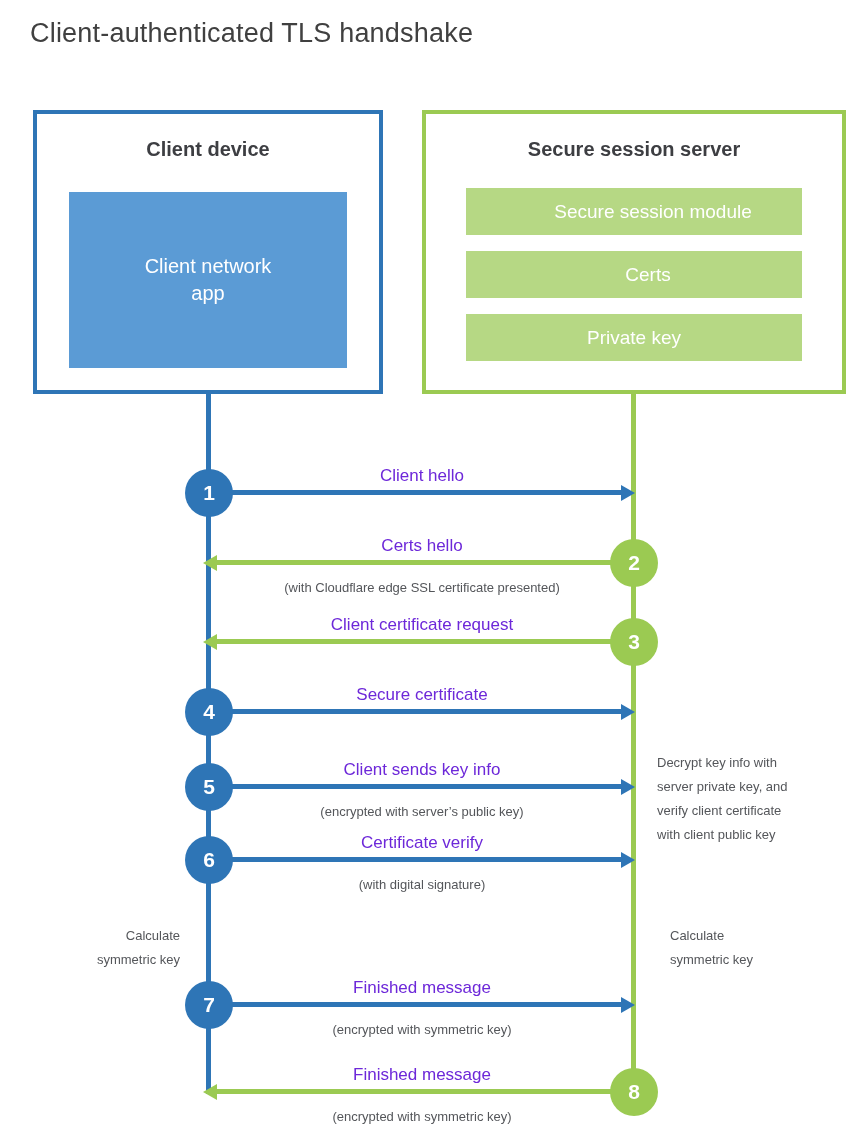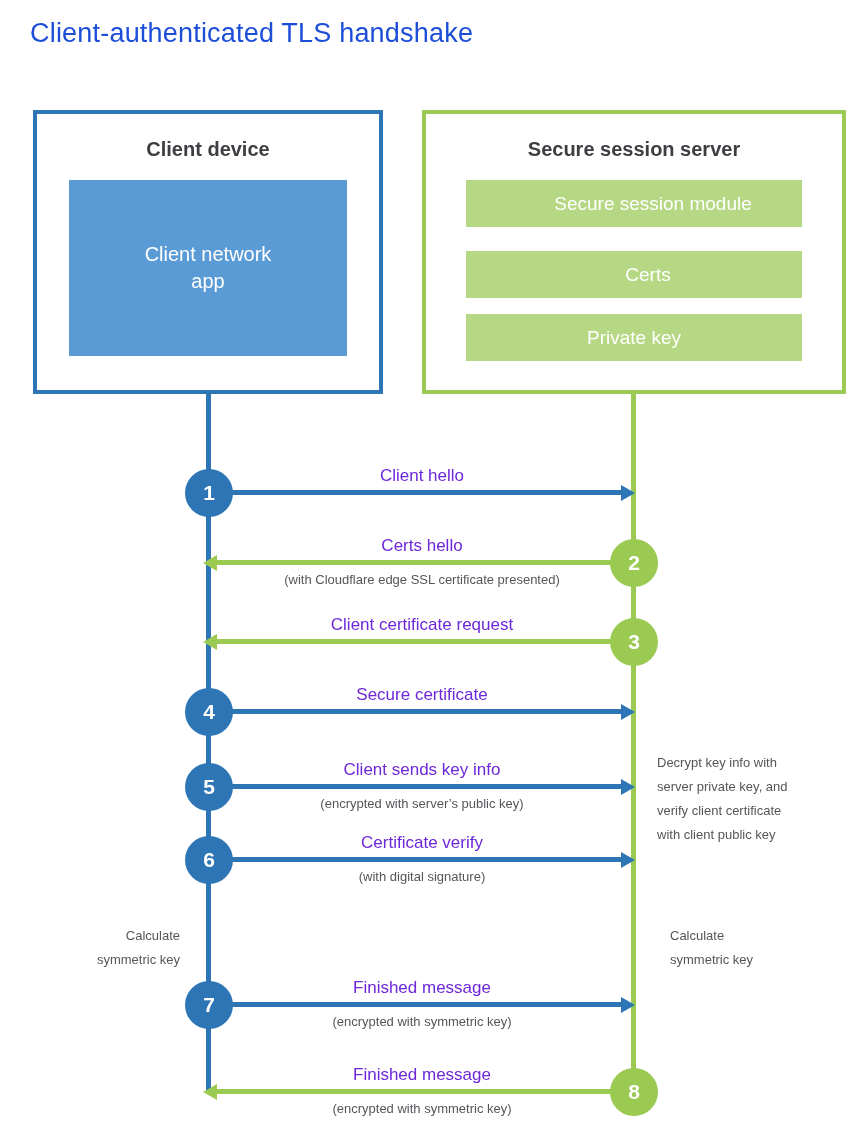--- a/index.html
+++ b/index.html
@@ -6,43 +6,43 @@
   html, body { background: #ffffff; }
   body {
     width: 865px; height: 1146px;
     font-family: "Liberation Sans", sans-serif;
     position: relative; overflow: hidden;
   }
   .canvas { position: absolute; inset: 0; width: 865px; height: 1146px; }
 
   .title {
     position: absolute; left: 30px; top: 18px;
-    font-size: 27px; font-weight: 300; color: #1d4ed8;
+    font-size: 27px; font-weight: 300; color: #404040;
     letter-spacing: 0.2px;
   }
 
   
   .actor { position: absolute; background: #ffffff; }
   .client-box { left: 33px; top: 110px; width: 350px; height: 284px; border: 4px solid #2e75b6; }
   .server-box { left: 422px; top: 110px; width: 424px; height: 284px; border: 4px solid #9bca52; }
   .actor-title {
     position: absolute; left: 0; right: 0; top: 24px;
     text-align: center; font-size: 20px; font-weight: bold; color: #3d3e42;
   }
   .client-app {
-    position: absolute; left: 69px; top: 180px; width: 278px; height: 176px;
+    position: absolute; left: 69px; top: 192px; width: 278px; height: 176px;
     background: #5b9bd5; display: flex; align-items: center; justify-content: center;
     color: #ffffff; font-size: 20px; text-align: center; white-space: pre-line; line-height: 1.35;
   }
   .server-bar {
     position: absolute; left: 466px; width: 336px; height: 47px;
     background: #b6d884; display: flex; align-items: center; justify-content: center;
     color: #ffffff; font-size: 19px;
   }
-  .bar-1 { top: 180px; padding-left: 38px; } .bar-2 { top: 251px; padding-left: 28px; } .bar-3 { top: 314px; }
+  .bar-1 { top: 188px; padding-left: 38px; } .bar-2 { top: 251px; padding-left: 28px; } .bar-3 { top: 314px; }
 
   
   .lifeline { position: absolute; width: 5px; }
   .lifeline.blue  { left: 206px; top: 393px; height: 701px; background: #2e75b6; }
   .lifeline.green { left: 631px; top: 393px; height: 699px; background: #9bca52; }
 
   
   .msg-line { position: absolute; height: 5px; }
   .msg-line.blue  { left: 209px; width: 413px; background: #2e75b6; }
   .msg-line.green { left: 217px; width: 417px; background: #9bca52; }
@@ -57,21 +57,21 @@
   }
   .badge.blue { background: #2e75b6; left: 185px; }
   .badge.green { background: #9bca52; left: 610px; }
 
   .msg-label {
     position: absolute; left: 210px; width: 424px; text-align: center;
     font-size: 17px; color: #6d28d9;
   }
   .msg-sub {
     position: absolute; left: 210px; width: 424px; text-align: center;
-    font-size: 13px; color: #54565a;
+    font-size: 13px; color: #54565a; margin-top: 8px;
   }
 
   
   .note {
     position: absolute; font-size: 13px; color: #54565a;
     line-height: 24px; white-space: pre-line;
   }
   .note-decrypt { left: 657px; top: 751px; width: 180px; text-align: left; }
   .note-calc-left { left: 40px; top: 924px; width: 140px; text-align: right; }
   .note-calc-right { left: 670px; top: 924px; width: 140px; text-align: left; }

